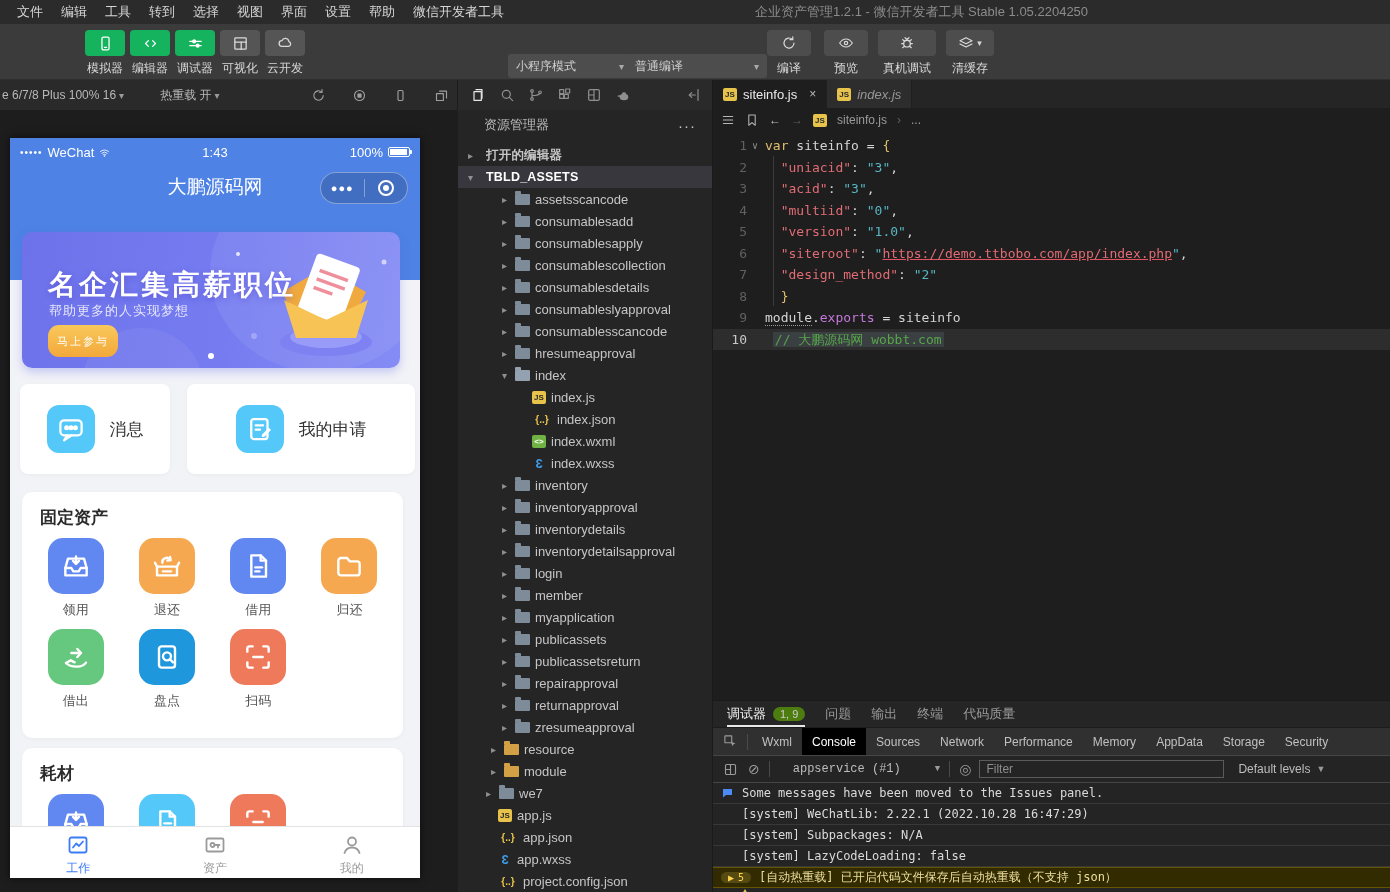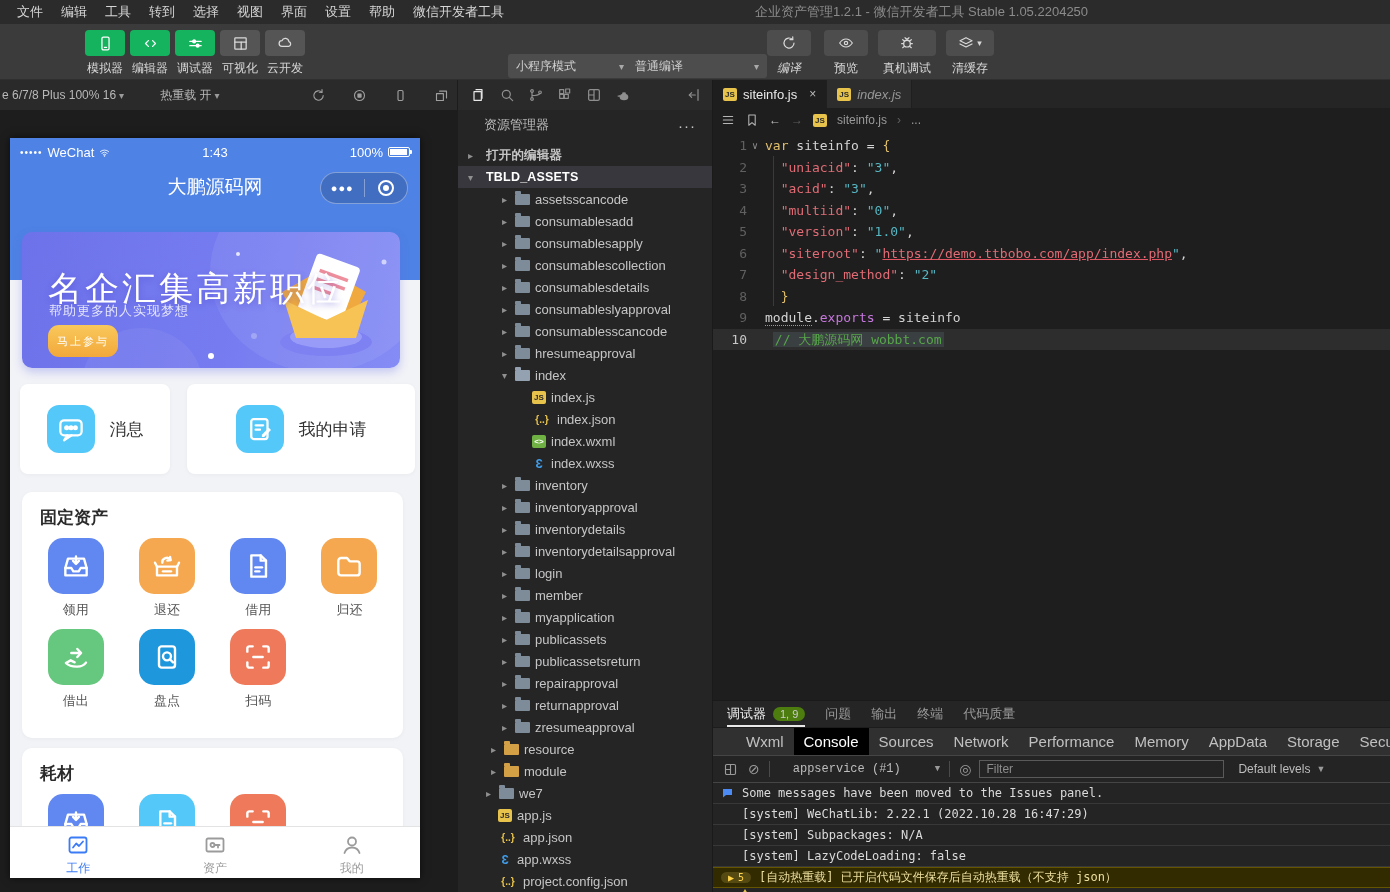--- a/index.html
+++ b/index.html
@@ -60,21 +60,21 @@
   #capsule .mdots{flex:1;text-align:center;color:#fff;font-size:11px;letter-spacing:1px;}
   #capsule .div{width:1px;height:18px;background:rgba(255,255,255,.35);}
   #capsule .target{flex:1;display:flex;justify-content:center;}
   #capsule .ring{width:16px;height:16px;border:2px solid #fff;border-radius:50%;display:flex;align-items:center;justify-content:center;}
   #capsule .ring i{width:6px;height:6px;background:#fff;border-radius:50%;}
 
   #banner{position:absolute;left:12px;top:94px;width:378px;height:136px;border-radius:10px;overflow:hidden;
           background:linear-gradient(100deg,#6d72ea 0%,#767cf0 55%,#858cf5 100%);box-shadow:0 4px 10px rgba(90,95,230,.3);}
   #banner::before{content:"";position:absolute;right:-30px;top:-60px;width:220px;height:200px;border-radius:50%;background:rgba(255,255,255,.07);}
   #banner::after{content:"";position:absolute;left:60px;bottom:-70px;width:120px;height:110px;border-radius:50%;background:rgba(255,255,255,.06);}
-  #banner-title{position:absolute;left:26px;top:34px;color:#fff;font-size:34px;font-weight:normal;letter-spacing:3px;
+  #banner-title{position:absolute;left:26px;top:34px;color:#fff;font-size:28px;font-weight:bold;letter-spacing:3px;
                 text-shadow:0 2px 6px rgba(70,60,200,.45);z-index:2;}
   #banner-sub{position:absolute;left:27px;top:70px;color:rgba(255,255,255,.82);font-size:13px;letter-spacing:1px;z-index:2;}
   #banner-btn{position:absolute;left:26px;top:93px;width:70px;height:32px;border-radius:11px;z-index:2;
               background:linear-gradient(180deg,#f9c85b,#f3a83a);color:#fff;font-size:11px;display:flex;align-items:center;justify-content:center;letter-spacing:2px;}
   #banner-art{position:absolute;right:2px;top:4px;width:180px;height:128px;z-index:1;}
   #banner-dot{position:absolute;left:50%;bottom:9px;width:6px;height:6px;margin-left:-3px;border-radius:50%;background:#fff;z-index:2;}
 
   .qcard{position:absolute;top:246px;height:90px;background:#fff;border-radius:8px;display:flex;align-items:center;justify-content:center;gap:15px;box-shadow:0 1px 4px rgba(0,0,0,.04);}
   .qicon{width:48px;height:48px;border-radius:12px;background:#54c8f8;color:#fff;display:flex;align-items:center;justify-content:center;}
   .qicon .icon{width:30px;height:30px;}
@@ -145,21 +145,21 @@
   #indent-guide{position:absolute;left:60px;top:76px;height:150px;border-left:1px solid #3a3a3a;}
 
   
   #debugger{left:712px;top:700px;width:678px;height:192px;background:#252526;border-left:1px solid #1a1a1a;border-top:1px solid #1a1a1a;}
   #dbg-tabs{position:absolute;left:0;top:0;width:100%;height:27px;display:flex;align-items:center;padding-left:14px;gap:20px;font-size:13px;border-bottom:1px solid #1c1c1c;}
   .dtab{color:#9a9a9a;position:relative;height:100%;display:flex;align-items:center;gap:7px;}
   .dtab.active{color:#ededed;}
   .dtab.active::after{content:"";position:absolute;left:0;right:0;bottom:0;height:2px;background:#e8e8e8;}
   .dbadge{background:#4d7c0f;color:#cdcdcd;font-size:11px;border-radius:9px;padding:1px 7px;}
   #devtools-tabs{position:absolute;left:0;top:27px;width:100%;height:28px;background:#303030;border-bottom:1px solid #454545;
-                 display:flex;align-items:center;font-size:15px;color:#c0c0c0;}
+                 display:flex;align-items:center;font-size:12px;color:#c0c0c0;}
   #devtools-tabs .insp{width:15px;height:15px;margin:0 9px 0 10px;color:#9a9a9a;}
   #devtools-tabs .vdiv{width:1px;height:16px;background:#4a4a4a;margin-right:4px;}
   .cdt-tab{height:100%;display:flex;align-items:center;padding:0 10px;}
   .cdt-tab.active{background:#000;color:#fff;}
   #console-bar{position:absolute;left:0;top:55px;width:100%;height:27px;background:#242424;border-bottom:1px solid #454545;
                display:flex;align-items:center;font-size:12px;color:#bdbdbd;}
   #console-bar .cbi{width:15px;height:15px;color:#9a9a9a;}
   #console-bar .gap{margin-left:10px;}
   #console-bar .noicon{font-size:14px;color:#9a9a9a;}
   #console-bar .ctx{margin-left:14px;display:flex;align-items:center;gap:34px;font-family:Liberation Mono, monospace;}
@@ -254,21 +254,21 @@
       <div class="tb-btn" style="left: 263px;">
         <div class="tb-ic gray">
           <span class="icon" style="width:17px;height:17px;">
             <svg viewBox="0 0 24 24" fill="none" stroke="currentColor" stroke-width="1.8" stroke-linecap="round" stroke-linejoin="round">
               <path d="M7 16a4 4 0 010-8 5 5 0 019.7 1.2A3.5 3.5 0 0116.5 16z"></path>
             </svg>
           </span>
         </div>
         <div class="tb-lbl">云开发</div>
       </div>
-      <div class="tb-act" style="left: 765px; width: 48px; font-style: italic;">
+      <div class="tb-act" style="left: 765px; width: 48px;">
         <div class="tb-ic" style="width:44px">
           <span class="icon" style="width:16px;height:16px;">
             <svg viewBox="0 0 24 24" fill="none" stroke="currentColor" stroke-width="1.8" stroke-linecap="round" stroke-linejoin="round">
               <path d="M19.5 12a7.5 7.5 0 11-2.2-5.3"></path>
               <polyline points="17.6 2.6 17.7 7 13.3 6.9"></polyline>
             </svg>
           </span>
         </div>
         <div class="tb-lbl">编译</div>
       </div>

